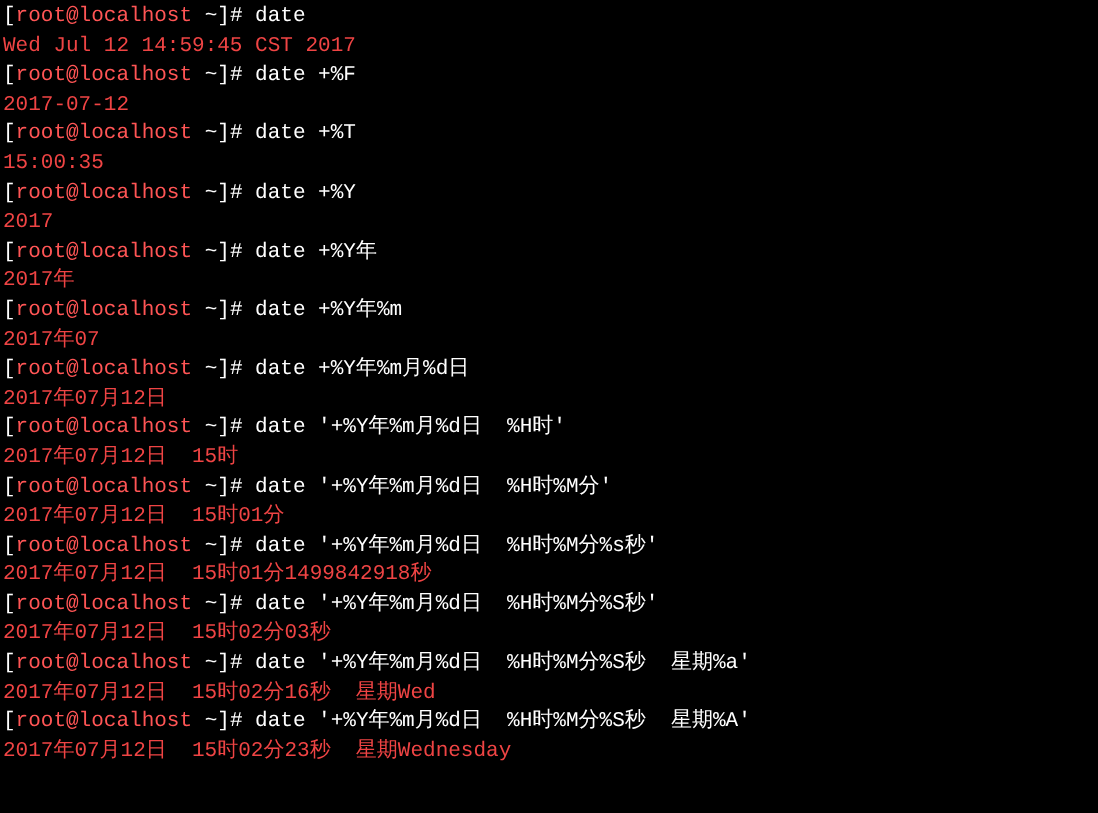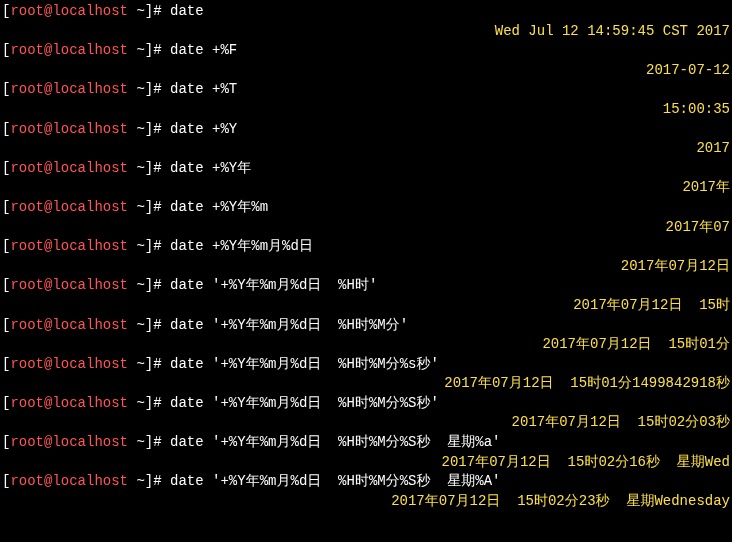--- a/index.html
+++ b/index.html
@@ -30,22 +30,21 @@
     .bracket {
       color: #fff;
     }
     .hash {
       color: #fff;
     }
     .cmd {
       color: #fff;
     }
     .output {
-      color: #fde047;
-      text-align: right;
+      color: #ef4444;
     }
     .line {
       display: block;
     }
   </style>
 </head>
 <body>
 
 <div class="terminal" id="term"><span class="line"><span class="bracket">[</span><span class="user">root@localhost</span><span class="tilde"> ~</span><span class="bracket">]</span><span class="hash"># </span><span class="cmd">date</span></span><span class="line output">Wed Jul 12 14:59:45 CST 2017</span><span class="line"><span class="bracket">[</span><span class="user">root@localhost</span><span class="tilde"> ~</span><span class="bracket">]</span><span class="hash"># </span><span class="cmd">date +%F</span></span><span class="line output">2017-07-12</span><span class="line"><span class="bracket">[</span><span class="user">root@localhost</span><span class="tilde"> ~</span><span class="bracket">]</span><span class="hash"># </span><span class="cmd">date +%T</span></span><span class="line output">15:00:35</span><span class="line"><span class="bracket">[</span><span class="user">root@localhost</span><span class="tilde"> ~</span><span class="bracket">]</span><span class="hash"># </span><span class="cmd">date +%Y</span></span><span class="line output">2017</span><span class="line"><span class="bracket">[</span><span class="user">root@localhost</span><span class="tilde"> ~</span><span class="bracket">]</span><span class="hash"># </span><span class="cmd">date +%Y年</span></span><span class="line output">2017年</span><span class="line"><span class="bracket">[</span><span class="user">root@localhost</span><span class="tilde"> ~</span><span class="bracket">]</span><span class="hash"># </span><span class="cmd">date +%Y年%m</span></span><span class="line output">2017年07</span><span class="line"><span class="bracket">[</span><span class="user">root@localhost</span><span class="tilde"> ~</span><span class="bracket">]</span><span class="hash"># </span><span class="cmd">date +%Y年%m月%d日</span></span><span class="line output">2017年07月12日</span><span class="line"><span class="bracket">[</span><span class="user">root@localhost</span><span class="tilde"> ~</span><span class="bracket">]</span><span class="hash"># </span><span class="cmd">date '+%Y年%m月%d日  %H时'</span></span><span class="line output">2017年07月12日  15时</span><span class="line"><span class="bracket">[</span><span class="user">root@localhost</span><span class="tilde"> ~</span><span class="bracket">]</span><span class="hash"># </span><span class="cmd">date '+%Y年%m月%d日  %H时%M分'</span></span><span class="line output">2017年07月12日  15时01分</span><span class="line"><span class="bracket">[</span><span class="user">root@localhost</span><span class="tilde"> ~</span><span class="bracket">]</span><span class="hash"># </span><span class="cmd">date '+%Y年%m月%d日  %H时%M分%s秒'</span></span><span class="line output">2017年07月12日  15时01分1499842918秒</span><span class="line"><span class="bracket">[</span><span class="user">root@localhost</span><span class="tilde"> ~</span><span class="bracket">]</span><span class="hash"># </span><span class="cmd">date '+%Y年%m月%d日  %H时%M分%S秒'</span></span><span class="line output">2017年07月12日  15时02分03秒</span><span class="line"><span class="bracket">[</span><span class="user">root@localhost</span><span class="tilde"> ~</span><span class="bracket">]</span><span class="hash"># </span><span class="cmd">date '+%Y年%m月%d日  %H时%M分%S秒  星期%a'</span></span><span class="line output">2017年07月12日  15时02分16秒  星期Wed</span><span class="line"><span class="bracket">[</span><span class="user">root@localhost</span><span class="tilde"> ~</span><span class="bracket">]</span><span class="hash"># </span><span class="cmd">date '+%Y年%m月%d日  %H时%M分%S秒  星期%A'</span></span><span class="line output">2017年07月12日  15时02分23秒  星期Wednesday</span></div>
 

